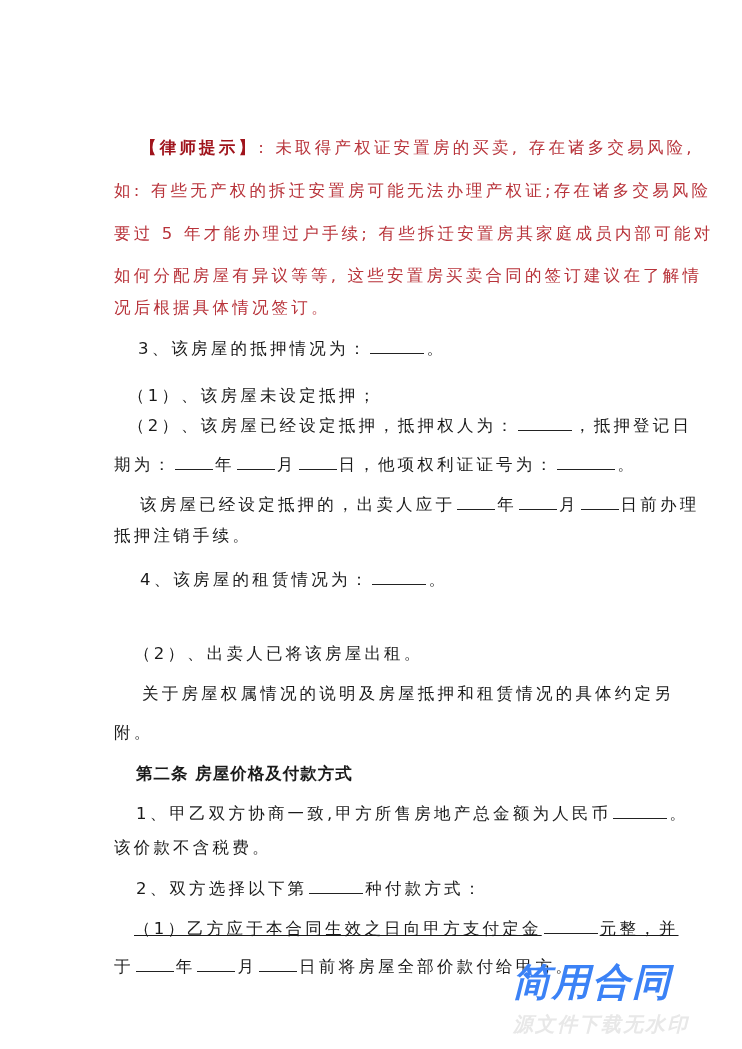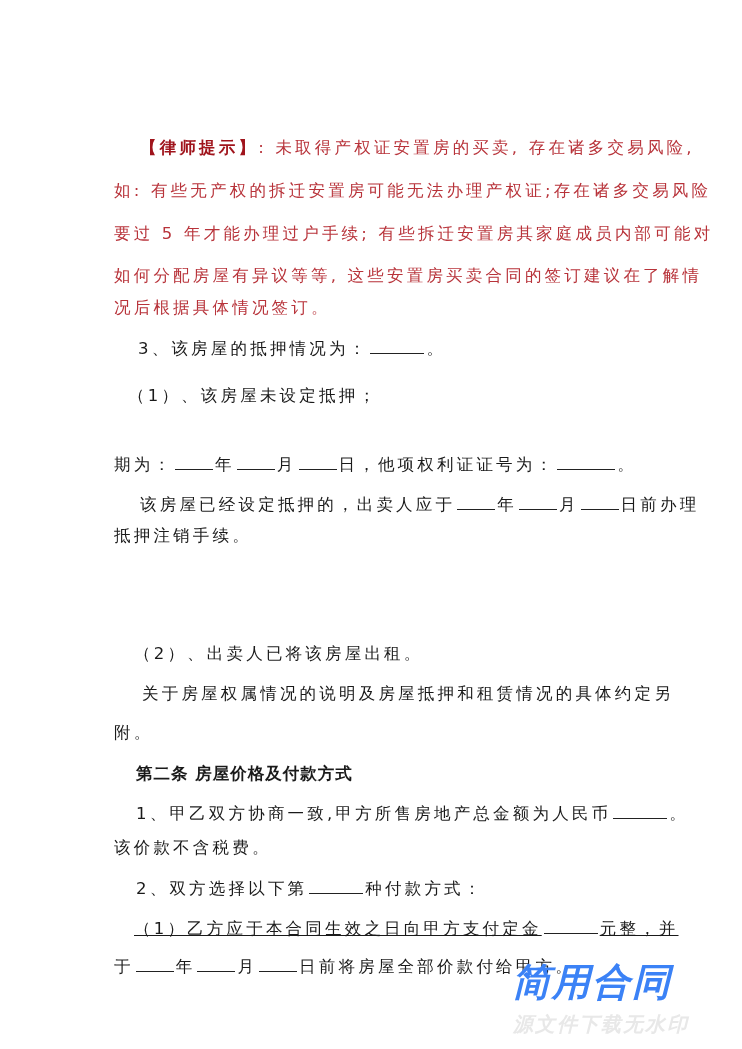--- a/index.html
+++ b/index.html
@@ -62,28 +62,34 @@
   </div>
   <div class="line tip" style="top:139px;">如: 有些无产权的拆迁安置房可能无法办理产权证;存在诸多交易风险</div>
   <div class="line tip" style="top:182px;">要过 5 年才能办理过户手续; 有些拆迁安置房其家庭成员内部可能对</div>
   <div class="line tip" style="top:224px;">如何分配房屋有异议等等, 这些安置房买卖合同的签订建议在了解情</div>
   <div class="line tip" style="top:256px;">况后根据具体情况签订。</div>
 
   <div class="line" style="top:296px; left:138px;">
     <span>3、该房屋的抵押情况为：</span><span class="blank b-med"></span><span>。</span>
   </div>
   <div class="line" style="top:344px; left:128px;">（1）、该房屋未设定抵押；</div>
+  <div class="line" style="top:373px; left:128px;">
+    <span>（2）、该房屋已经设定抵押，抵押权人为：</span><span class="blank b-med"></span><span>，抵押登记日</span>
+  </div>
   <div class="line" style="top:452px; left:140px;">
     <span>该房屋已经设定抵押的，出卖人应于</span><span class="blank b-short"></span><span>年</span><span class="blank b-short"></span><span>月</span><span class="blank b-short"></span><span>日前办理</span>
   </div>
   <div class="line" style="top:412px;">
     <span>期为：</span><span class="blank b-short"></span><span>年</span><span class="blank b-short"></span><span>月</span><span class="blank b-short"></span><span>日，他项权利证证号为：</span><span class="blank b-long"></span><span>。</span>
   </div>
   <div class="line" style="top:484px;">抵押注销手续。</div>
 
+  <div class="line" style="top:527px; left:140px;">
+    <span>4、该房屋的租赁情况为：</span><span class="blank b-med"></span><span>。</span>
+  </div>
   <div class="line" style="top:602px; left:134px;">（2）、出卖人已将该房屋出租。</div>
   <div class="line" style="top:642px; left:142px;">关于房屋权属情况的说明及房屋抵押和租赁情况的具体约定另</div>
   <div class="line" style="top:681px;">附。</div>
 
   <div class="line bold" style="top:722px; left:136px; letter-spacing:1px;">第二条 房屋价格及付款方式</div>
   <div class="line" style="top:761px; left:136px;">
     <span>1、甲乙双方协商一致,甲方所售房地产总金额为人民币</span><span class="blank b-med"></span><span>。</span>
   </div>
   <div class="line" style="top:796px;">该价款不含税费。</div>
   <div class="line" style="top:836px; left:136px;">

